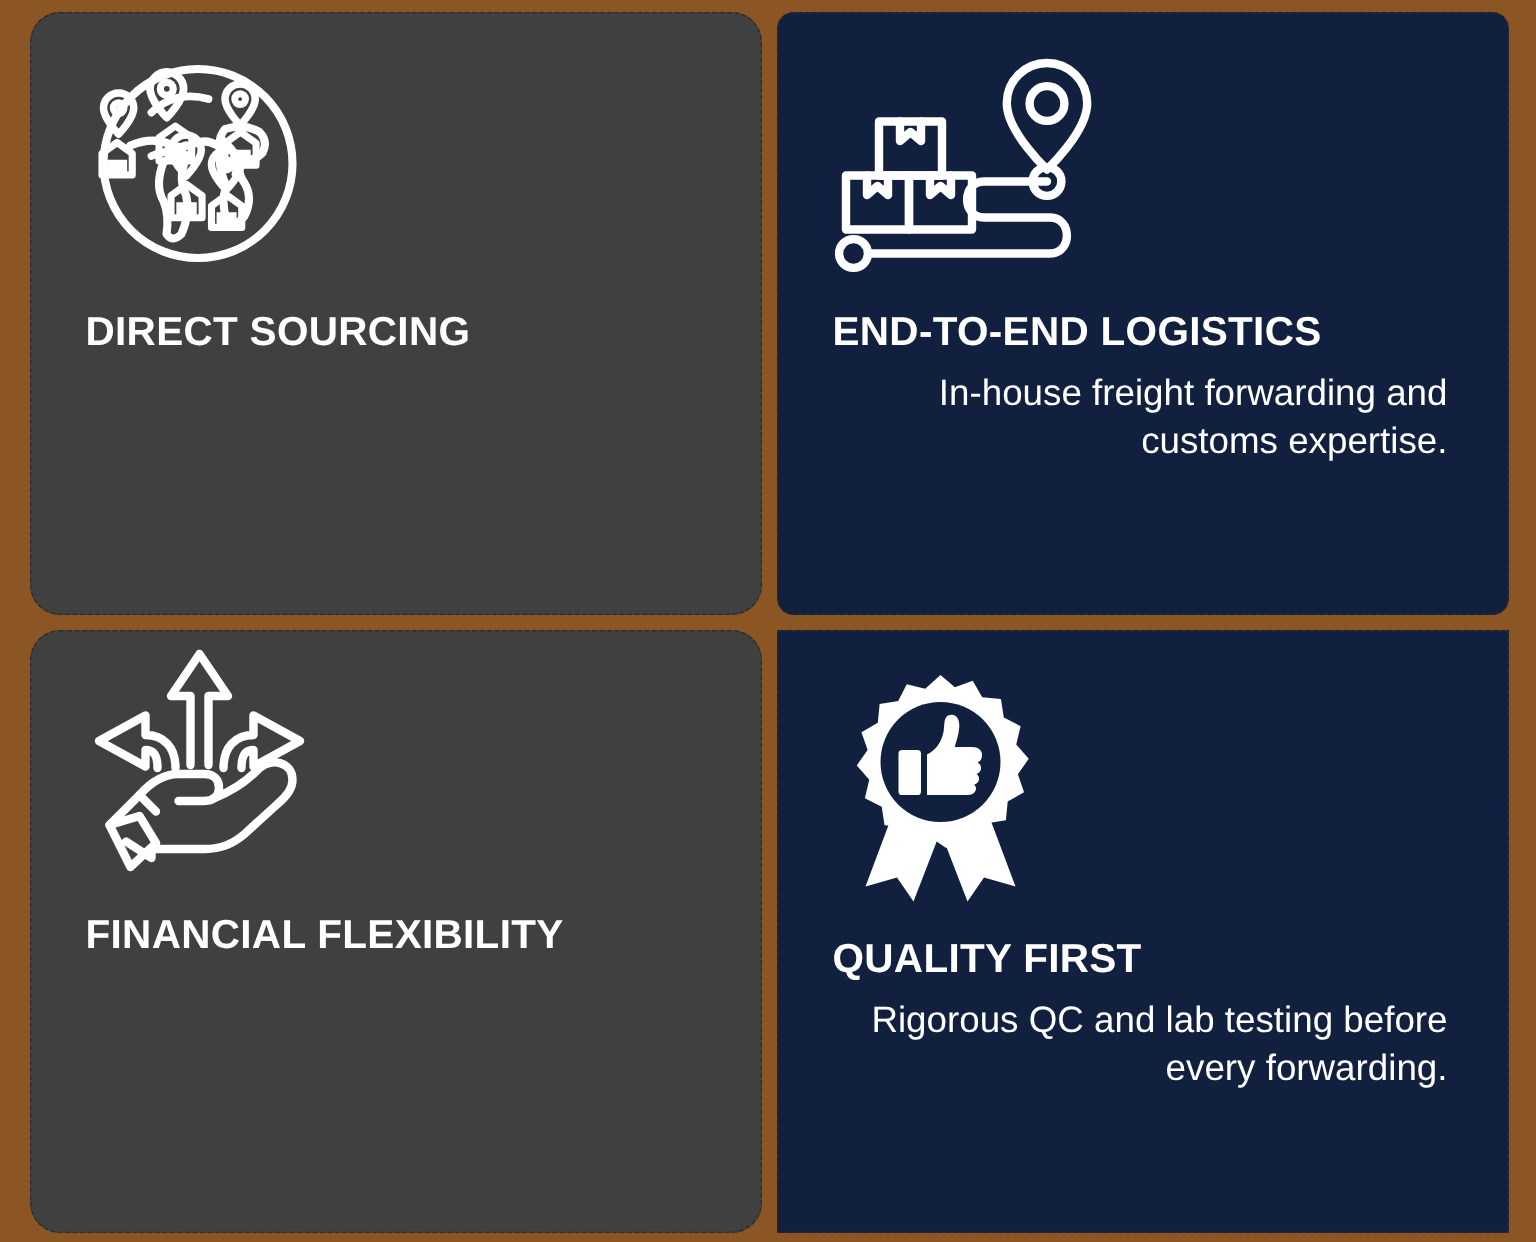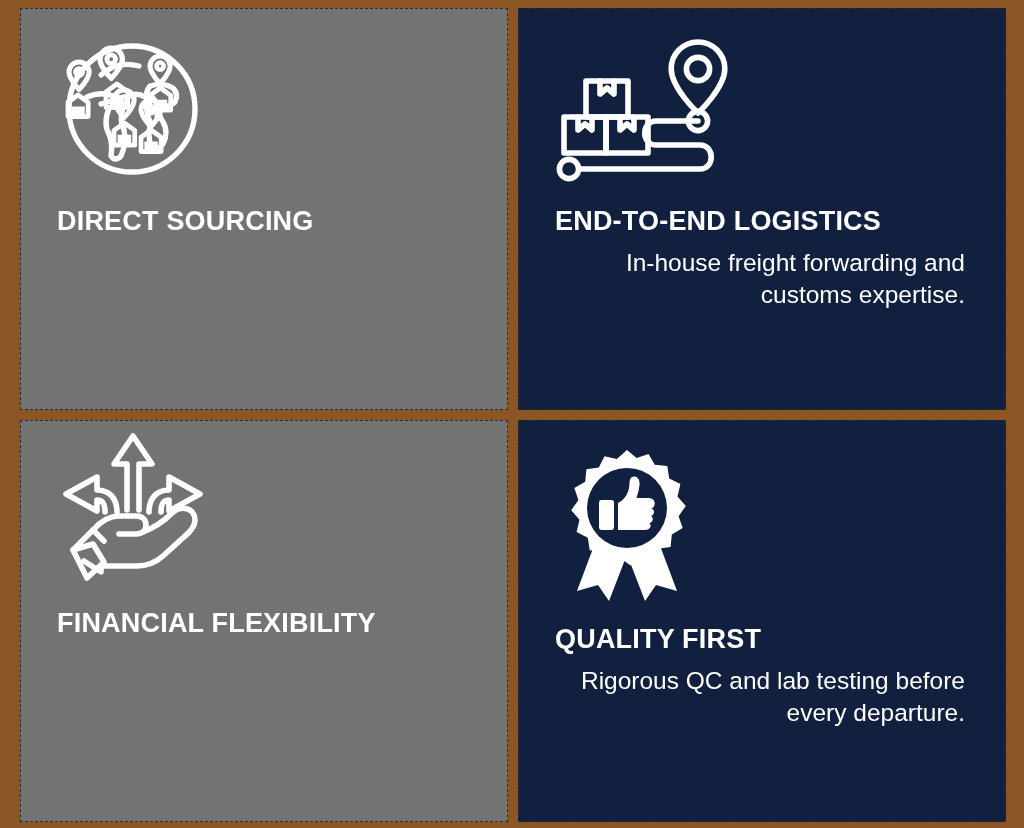--- a/index.html
+++ b/index.html
@@ -36,29 +36,30 @@
 
   
   .card {
     position: relative;
     box-sizing: border-box;
     overflow: hidden;
     padding: 0;
     border: 1px dashed #2b2b2b;
   }
   .card.orange {
-    background: #737373;
+    background: #404040;
+    border-radius: 20px;
   }
   .card.navy {
     background: #11203f;
   }
 
   
   #card-direct-sourcing   { grid-column: 1; grid-row: 1; }
-  #card-logistics         { grid-column: 3; grid-row: 1; }
+  #card-logistics         { grid-column: 3; grid-row: 1; border-radius: 11px; }
   #card-financial         { grid-column: 1; grid-row: 3; }
   #card-quality           { grid-column: 3; grid-row: 3; }
 
   
   #card-logistics, #card-quality { border-left-style: dashed; }
 
   .card-inner {
     position: relative;
     height: 100%;
     box-sizing: border-box;
@@ -296,17 +297,17 @@
                      C98.7 69.4 97.4 70.5 96 71
                      C97.4 71.9 98 73.4 97.6 75
                      C97.2 76.7 95.9 77.7 94.4 78.1
                      C95.6 79.1 96 80.6 95.4 82
                      C94.6 84 92.6 85 90 85 Z"></path>
           </g>
         </svg>
       </div>
 
       <div class="card-title">QUALITY FIRST</div>
-      <div class="card-body">Rigorous QC and lab testing before every departure.</div>
+      <div class="card-body">Rigorous QC and lab testing before every forwarding.</div>
     </div>
   </div>
 
 </div>
 
 </body></html>

